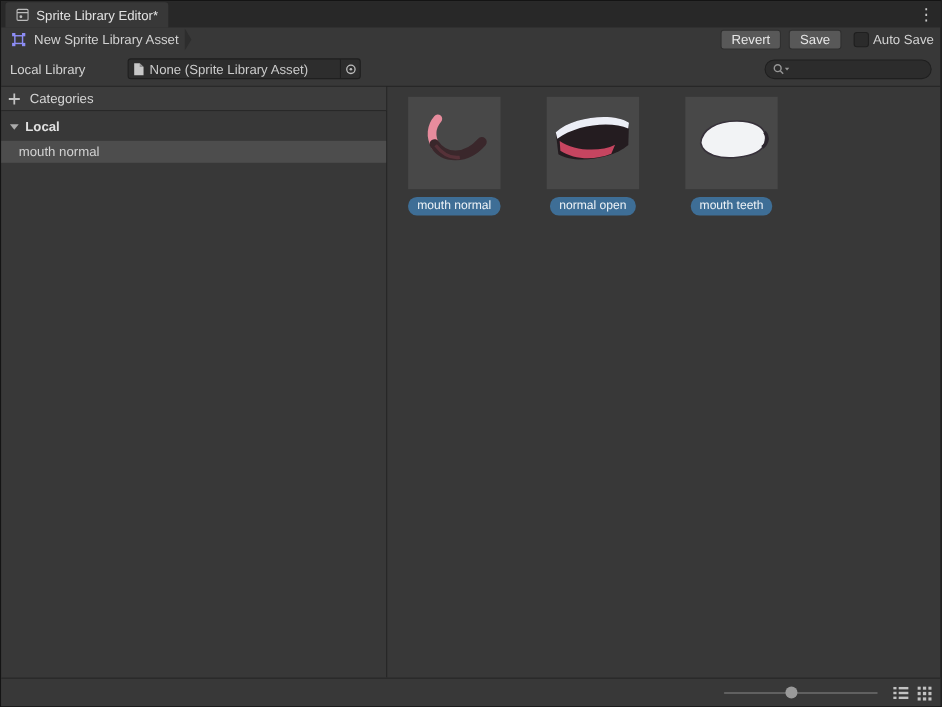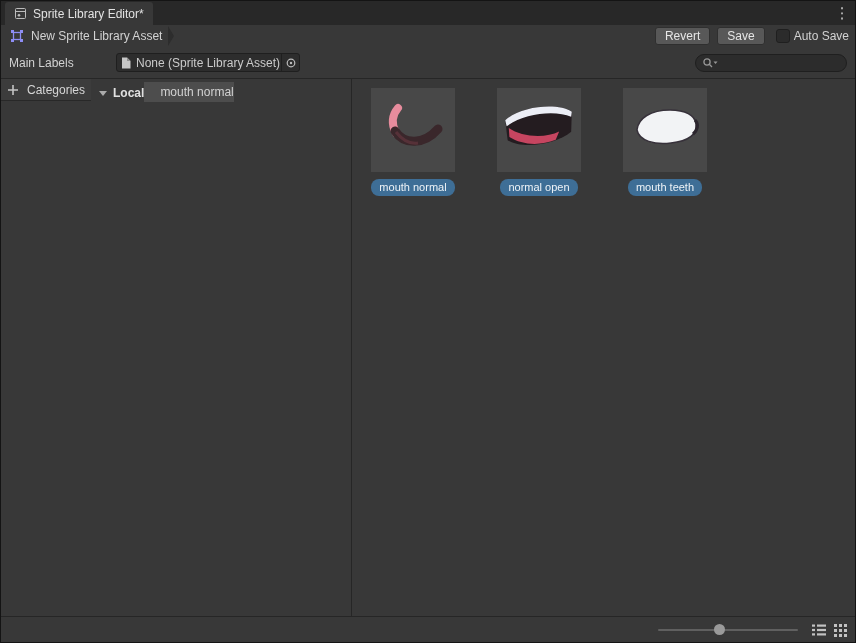--- a/index.html
+++ b/index.html
@@ -19,29 +19,29 @@
   .breadcrumb { display:flex; align-items:center; gap:7px; height:100%; padding:0 3px; cursor:pointer; }
   .crumb-chevron { width:0; height:0; border-top:10px solid transparent; border-bottom:10px solid transparent; border-left:6px solid #2d2d2d; margin-left:3px; }
   .toolbar-spacer { flex:1; }
   .btn { font-family:inherit; font-size:12px; color:#e6e6e6; background:#585858; border:1px solid #2f2f2f; border-radius:3px; height:18px; padding:0 9px; margin-left:7px; cursor:pointer; }
   .checkbox { width:14px; height:14px; background:#2b2b2b; border:1px solid #1f1f1f; border-radius:3px; margin-left:11px; cursor:pointer; }
   .checkbox-label { margin-left:4px; }
 
   
   .library-row { position:absolute; top:46px; left:0; right:0; height:31px; display:flex; align-items:center; padding:0 8px; }
   .lib-label { width:107px; }
-  .object-field { width:184px; height:19px; background:#2d2d2d; border:1px solid #1f1f1f; border-radius:3px; display:flex; align-items:center; padding-left:4px; cursor:pointer; }
+  .object-field { width:212px; height:19px; background:#2d2d2d; border:1px solid #1f1f1f; border-radius:3px; display:flex; align-items:center; padding-left:4px; cursor:pointer; }
   .object-value { margin-left:5px; color:#cbcbcb; white-space:nowrap; flex:1; overflow:hidden; }
   .picker { width:18px; height:100%; border-left:1px solid #1f1f1f; display:flex; align-items:center; justify-content:center; cursor:pointer; }
   .search-field { margin-left:auto; width:152px; height:18px; background:#2c2c2c; border:1px solid #1f1f1f; border-radius:9px; display:flex; align-items:center; padding:0 6px; }
   .search-input { background:transparent; border:none; outline:none; color:#dddddd; flex:1; min-width:0; font:inherit; margin-left:3px; }
 
   
   .panels { position:absolute; top:77px; left:0; right:0; bottom:26px; border-top:1px solid #262626; display:flex; }
-  .panel { display:flex; flex-direction:row; }
+  .panel { display:flex; flex-direction:column; }
   .panel.left { width:351px; border-right:1px solid #262626; }
   .panel.right { flex:1; }
   .panel-header { height:22px; flex:none; background:#3c3c3c; border-bottom:1px solid #282828; display:flex; align-items:center; gap:8px; padding:0 6px; }
   .plus { display:flex; cursor:pointer; }
   .panel-title { color:#d6d6d6; }
 
   .foldout { height:20px; display:flex; align-items:center; gap:6px; padding-left:8px; margin-top:4px; cursor:pointer; }
   .tri { width:0; height:0; border-left:4px solid transparent; border-right:4px solid transparent; border-top:5px solid #ababab; }
   .foldout-label { font-weight:bold; color:#e0e0e0; }
   .list-item { height:20px; display:flex; align-items:center; padding-left:16px; margin-top:3px; cursor:pointer; }
@@ -95,21 +95,21 @@
     </div>
     <span class="crumb-chevron"></span>
     <div class="toolbar-spacer"></div>
     <button class="btn">Revert</button>
     <button class="btn">Save</button>
     <span class="checkbox"></span>
     <span class="checkbox-label">Auto Save</span>
   </div>
 
   <div class="library-row">
-    <span class="lib-label">Main Labels</span>
+    <span class="lib-label">Local Library</span>
     <div class="object-field">
       <span style="display:flex;">
         <svg width="10" height="12" viewBox="0 0 10 12">
           <path d="M1 0.5 H6 L9.5 4 V11.5 H1 Z" fill="#c7c7c7"></path>
           <path d="M6 0.5 V4 H9.5 Z" fill="#8f8f8f"></path>
         </svg>
       </span>
       <span class="object-value">None (Sprite Library Asset)</span>
       <span class="picker">
         <svg width="12" height="12" viewBox="0 0 12 12">

